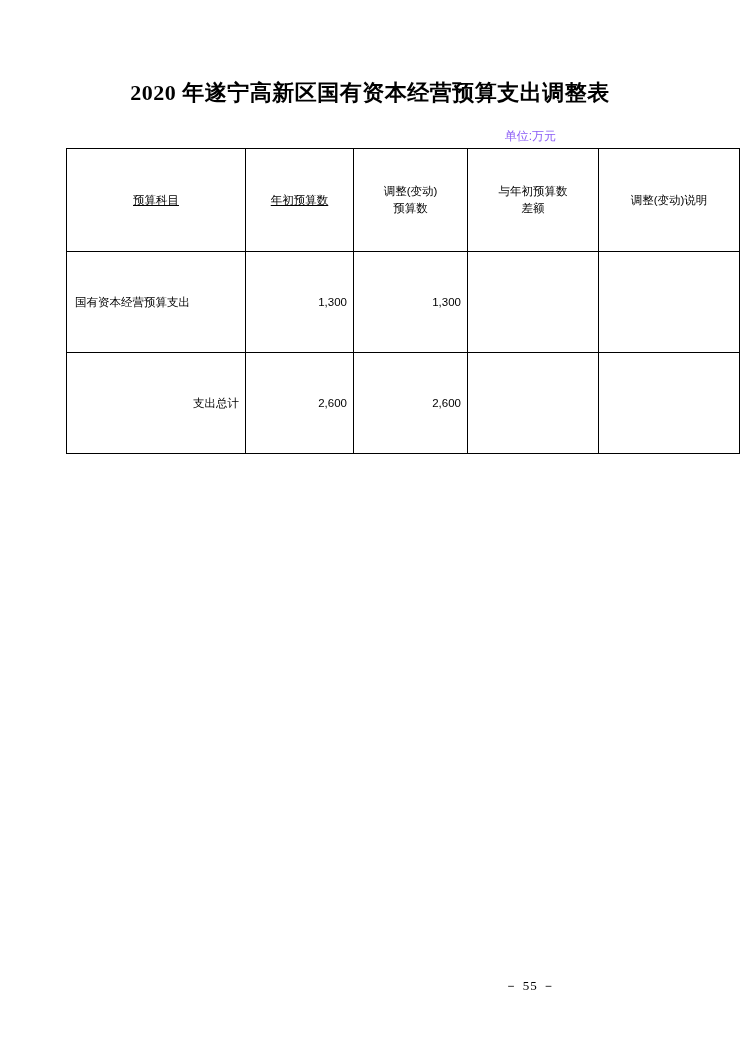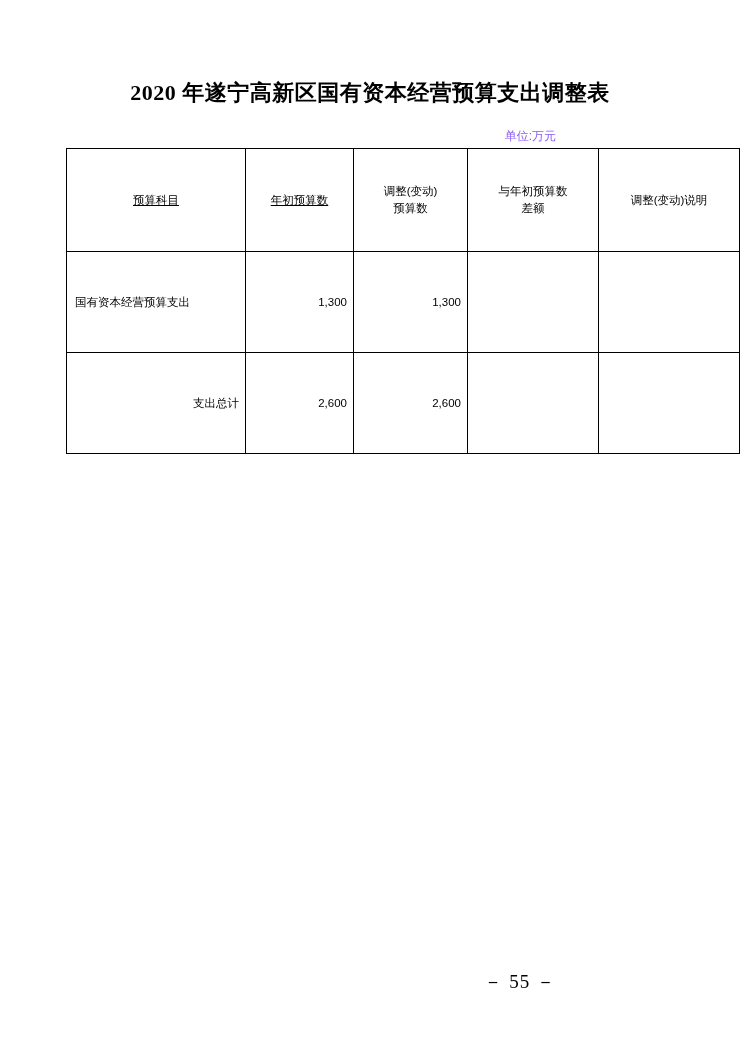--- a/index.html
+++ b/index.html
@@ -85,21 +85,21 @@
   td.cell-num {
     text-align: right;
     padding-right: 14px;
   }
   td.cell-blank { }
   .hdr-line { display: block; }
   .page-num {
     position: absolute;
     bottom: 48px;
     right: 66px;
-    font-size: 19px;
+    font-size: 13px;
     font-family: "Liberation Serif", serif;
     letter-spacing: 1px;
     color: #000;
   }
 </style>
 </head>
 <body>
 
 <div class="page">
 

